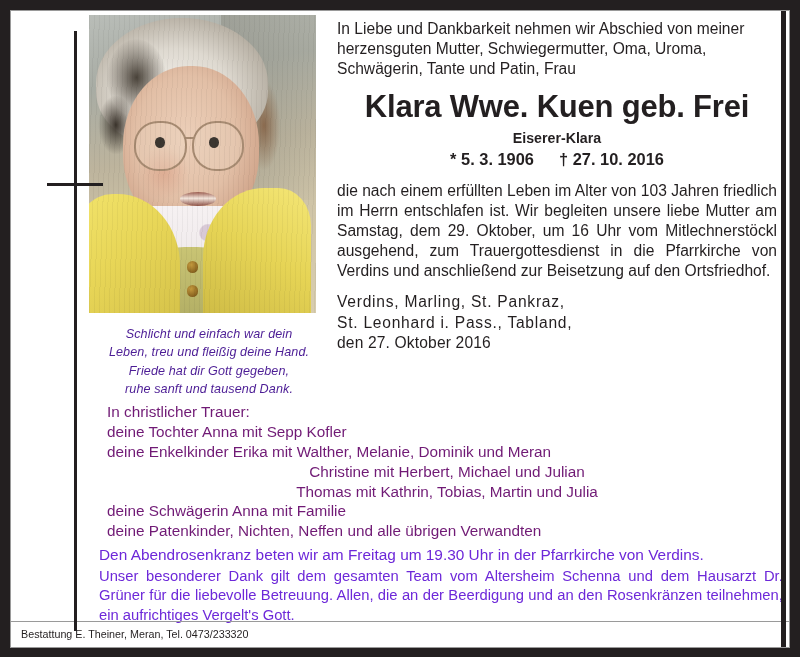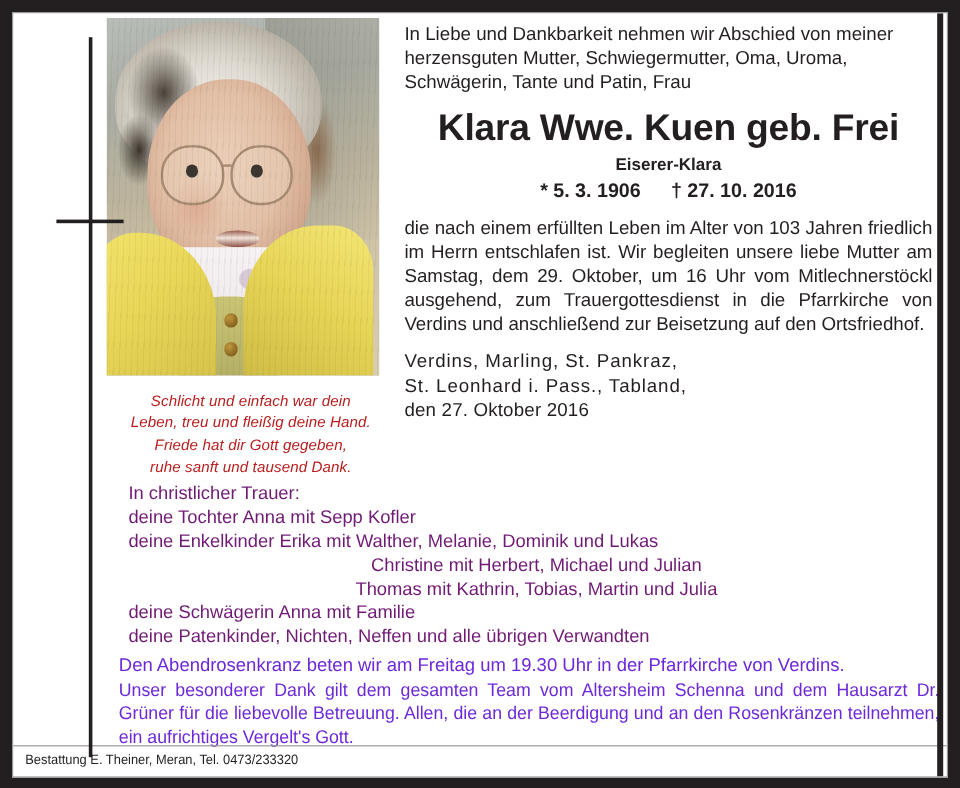--- a/index.html
+++ b/index.html
@@ -183,21 +183,21 @@
     background: repeating-linear-gradient(92deg, rgba(0,0,0,.045) 0 1px, rgba(0,0,0,0) 1px 5px);
     pointer-events: none;
   }
 
   .verse {
     margin-top: 12px;
     text-align: center;
     font-style: italic;
     font-size: 12.6px;
     line-height: 1.45;
-    color: #b91c1c;
+    color: #4c1d95;
     letter-spacing: .1px;
   }
 
   
   .right-col {
     position: absolute;
     left: 326px;
     top: 8px;
     width: 440px;
     color: #231f20;
@@ -354,21 +354,21 @@
         <div>St. Leonhard i. Pass., Tabland,</div>
         <div class="last">den 27. Oktober 2016</div>
       </div>
     </div>
 
     <div class="family">
       <div class="row">In christlicher Trauer:</div>
 
       <div class="row"><span>deine Tochter </span><b>Anna</b><span> mit </span><b>Sepp Kofler</b></div>
 
-      <div class="row"><span>deine Enkelkinder </span><b>Erika</b><span> mit </span><b>Walther, Melanie, Dominik</b><span> und </span><b>Lukas</b></div>
+      <div class="row"><span>deine Enkelkinder </span><b>Erika</b><span> mit </span><b>Walther, Melanie, Dominik</b><span> und </span><b>Meran</b></div>
 
       <div class="row center"><b>Christine</b><span> mit </span><b>Herbert, Michael</b><span> und </span><b>Julian</b></div>
 
       <div class="row center"><b>Thomas</b><span> mit </span><b>Kathrin, Tobias, Martin</b><span> und </span><b>Julia</b></div>
 
       <div class="row"><span>deine Schwägerin </span><b>Anna</b><span> mit Familie</span></div>
 
       <div class="row">deine Patenkinder, Nichten, Neffen und alle übrigen Verwandten</div>
     </div>
 

